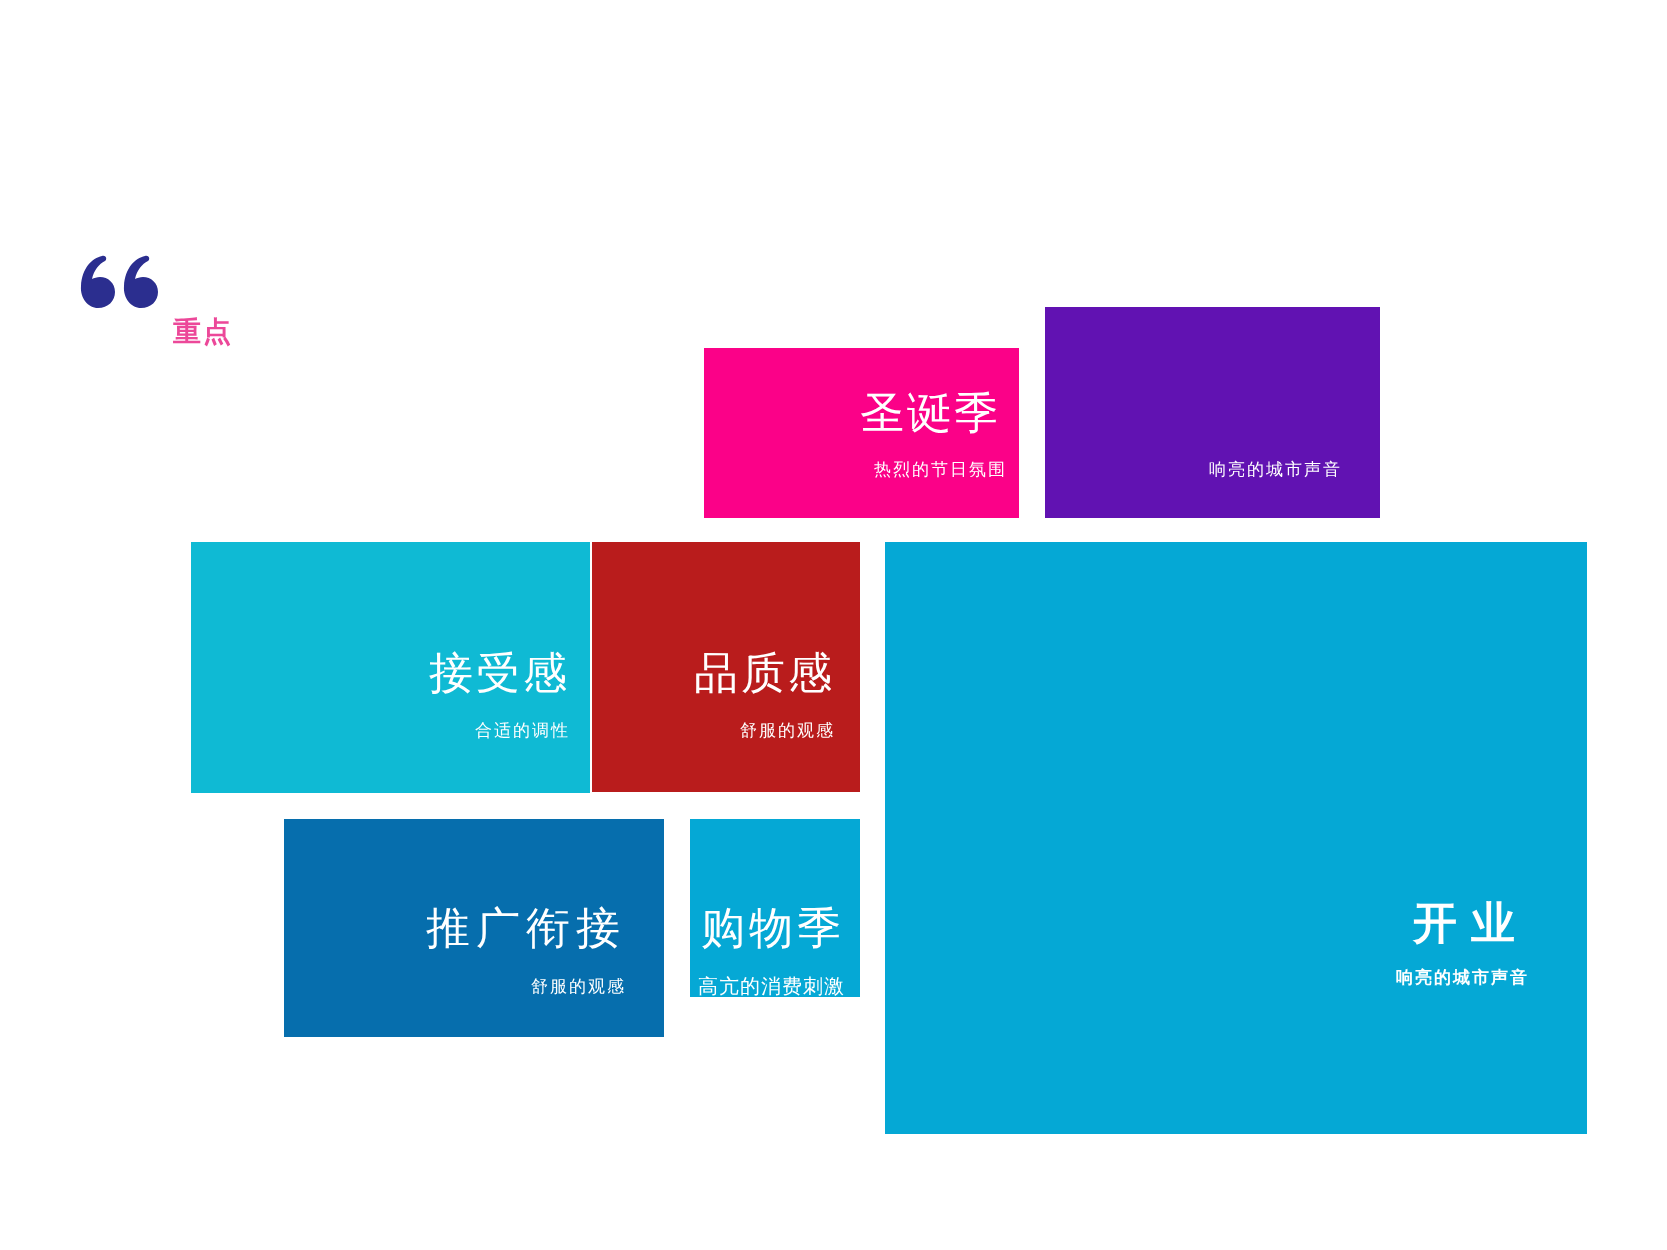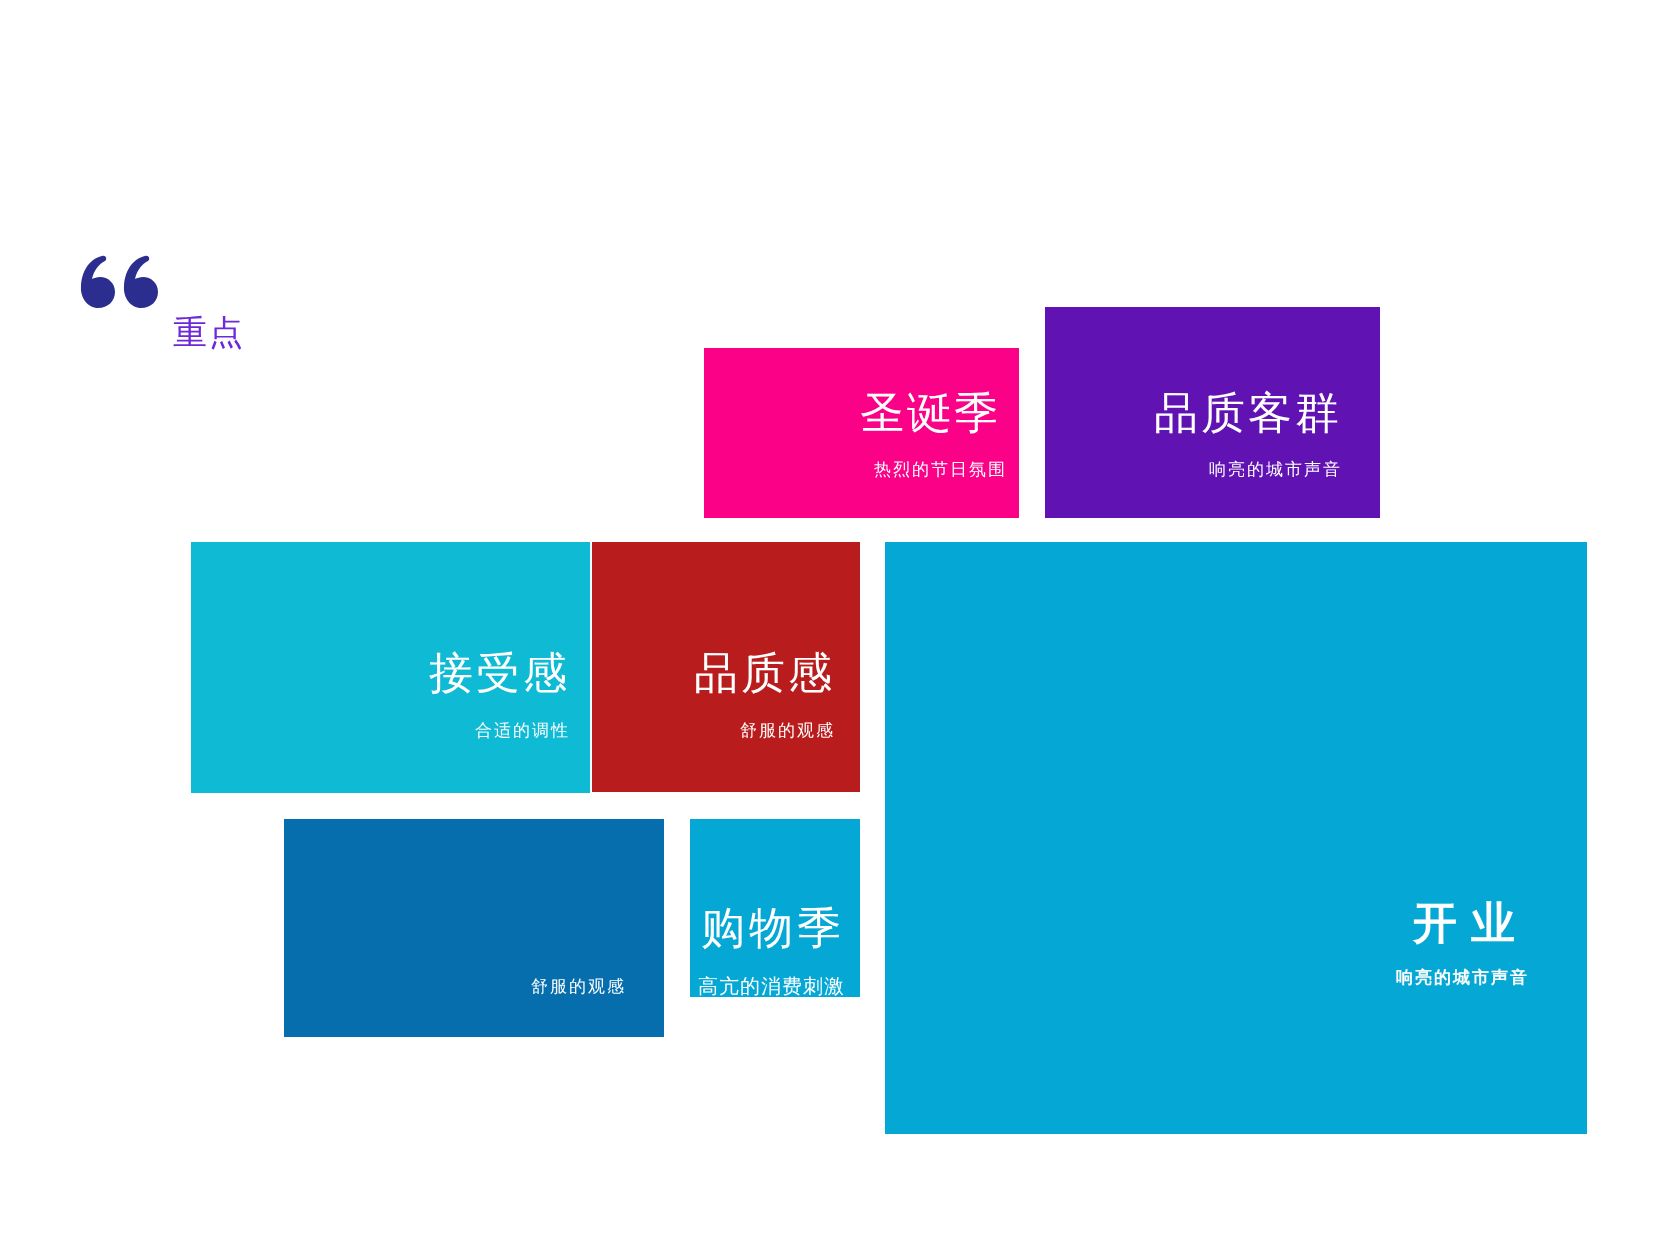--- a/index.html
+++ b/index.html
@@ -1,19 +1,19 @@
 <!DOCTYPE html>
 <html><head>
 <meta charset="utf-8">
 <style>
   html, body { margin:0; padding:0; background:#ffffff; }
   body { width:1667px; height:1250px; position:relative; overflow:hidden;
          font-family:"DejaVu Sans","Liberation Sans",sans-serif; }
   .quote { position:absolute; left:78px; top:252px; width:80px; height:60px; }
-  .heading { position:absolute; left:173px; top:312px; font-size:34px; color:#6d28d9; letter-spacing:2px; line-height:40px; }
+  .heading { position:absolute; left:173px; top:312px; font-size:28px; color:#ec4899; letter-spacing:2px; line-height:40px;font-weight:bold; }
   .tile { position:absolute; box-sizing:border-box; color:#ffffff; }
   .tile .title { position:absolute; right:0; white-space:nowrap; font-size:44px; line-height:46px; letter-spacing:3px; text-align:right; }
   .tile .sub { position:absolute; right:0; white-space:nowrap; font-size:17px; line-height:20px; letter-spacing:2px; text-align:right; }
 </style>
 </head>
 <body>
 
 <svg class="quote" viewBox="0 0 80 60">
   <g fill="#2B2E8F">
     <path d="M24 4 C14 6 4 16 3 34 C2 46 10 56 20 56 C30 56 37 49 37 40 C37 31 30 25 22 25 C19 25 16 26 14 27 C16 18 21 12 27 9 C29 8 29 3 24 4 Z"></path>
@@ -21,39 +21,39 @@
   </g>
 </svg>
 <div class="heading">重点</div>
 
 <div class="tile" style="left:704px; top:348px; width:315px; height:170px; background:#FB0188;padding-left:40px;">
   <div class="title" style="top:42px; right:18px;">圣诞季</div>
   <div class="sub" style="top:111px; right:12px;">热烈的节日氛围</div>
 </div>
 
 <div class="tile" style="left:1045px; top:307px; width:335px; height:211px; background:#6112B2;">
-  <div class="title" style="top:83px; right:38px;">品质客群</div>
   <div class="sub" style="top:152px; right:38px;">响亮的城市声音</div>
 </div>
 
 <div class="tile" style="left:191px; top:542px; width:399px; height:251px; background:#0FBAD4;">
   <div class="title" style="top:108px; right:20px;">接受感</div>
   <div class="sub" style="top:178px; right:20px;">合适的调性</div>
 </div>
 
 <div class="tile" style="left:592px; top:542px; width:268px; height:250px; background:#b91c1c;">
   <div class="title" style="top:108px; right:25px;">品质感</div>
   <div class="sub" style="top:178px; right:25px;">舒服的观感</div>
 </div>
 
 <div class="tile" style="left:885px; top:542px; width:702px; height:592px; background:#05A8D5;font-weight:bold;">
   <div class="title" style="top:358px; right:58px; letter-spacing:14px;">开业</div>
   <div class="sub" style="top:425px; right:58px;">响亮的城市声音</div>
 </div>
 
 <div class="tile" style="left:284px; top:819px; width:380px; height:218px; background:#066EAD;">
+  <div class="title" style="top:86px; right:38px; letter-spacing:6px;">推广衔接</div>
   <div class="sub" style="top:157px; right:38px;">舒服的观感</div>
 </div>
 
 <div class="tile" style="left:690px; top:819px; width:170px; height:178px; background:#05A8D5;">
   <div class="title" style="top:86px; right:15px; letter-spacing:4px;">购物季</div>
   <div class="sub" style="top:157px; right:15px; font-size:20px; letter-spacing:1px;">高亢的消费刺激</div>
 </div>
 
 </body></html>

